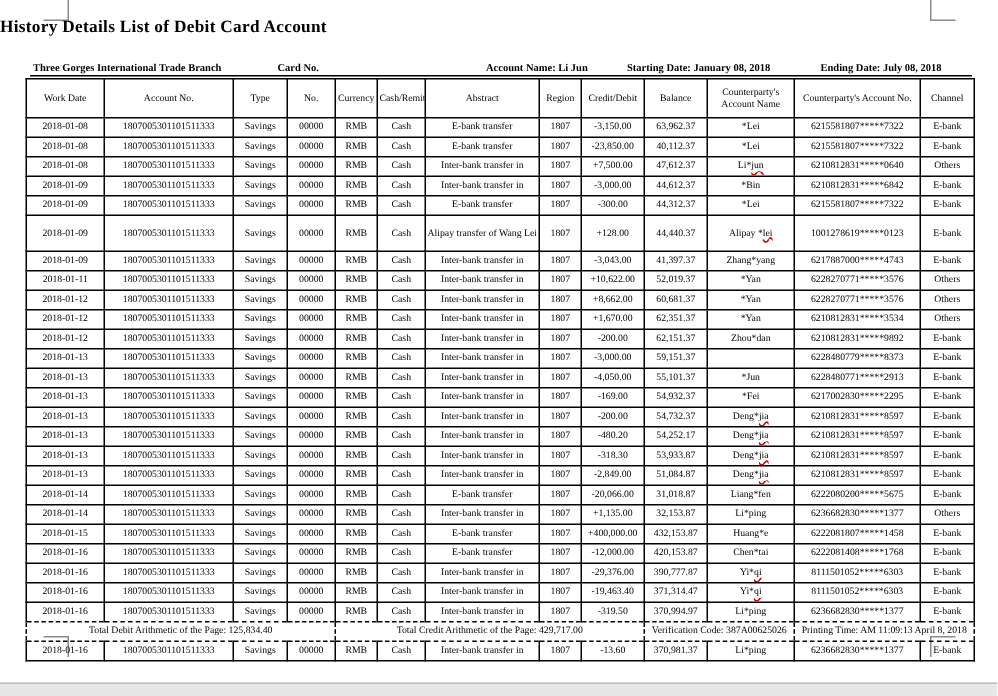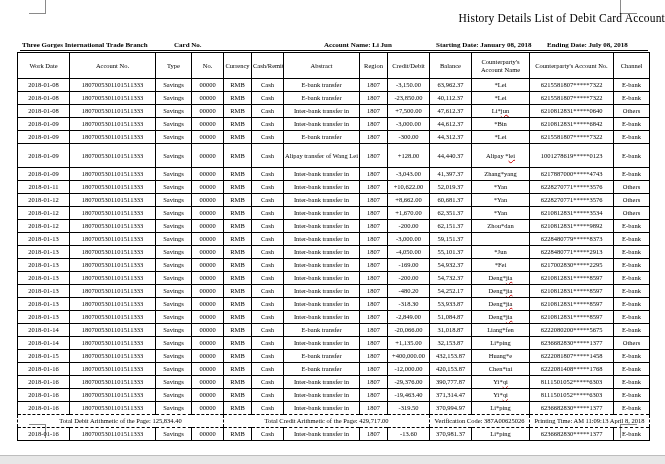--- a/index.html
+++ b/index.html
@@ -1,33 +1,33 @@
 <!DOCTYPE html>
 <html><head>
 <meta charset="utf-8">
 <style>
   html,body{margin:0;padding:0;}
   body{
     width:665px;height:464px;background:#ffffff;position:relative;overflow:hidden;
     font-family:"Liberation Serif","DejaVu Serif",serif;color:#000;
   }
   .title{
-    position:absolute;top:12px;left:0;width:665px;text-align:right;
-    font-size:11.5px;font-weight:normal;letter-spacing:.2px;
+    position:absolute;top:12px;left:0;width:665px;text-align:left;
+    font-size:11.5px;font-weight:bold;letter-spacing:.2px;
   }
   
   .meta{
     position:absolute;left:20px;top:37px;width:628px;height:13px;
     border-bottom:1px solid #000;font-size:7px;font-weight:bold;
   }
   .meta span{position:absolute;bottom:1px;white-space:nowrap;margin-top:36px;}
   .m-branch{left:2px;}
-  .m-card{left:154px;}
+  .m-card{left:165px;}
   .m-account{left:304px;}
-  .m-start{left:416px;font-family:Liberation Serif, serif;}
+  .m-start{left:398px;font-family:Liberation Serif, serif;}
   .m-end{left:527px;}
   
   table{
     position:absolute;left:17px;top:52px;width:632px;
     border-collapse:collapse;table-layout:fixed;
   }
   th,td{
     border:1px solid #000;font-size:6.5px;font-weight:normal;
     text-align:center;vertical-align:middle;padding:0 1px;line-height:1.2;
     overflow:hidden;white-space:nowrap;

